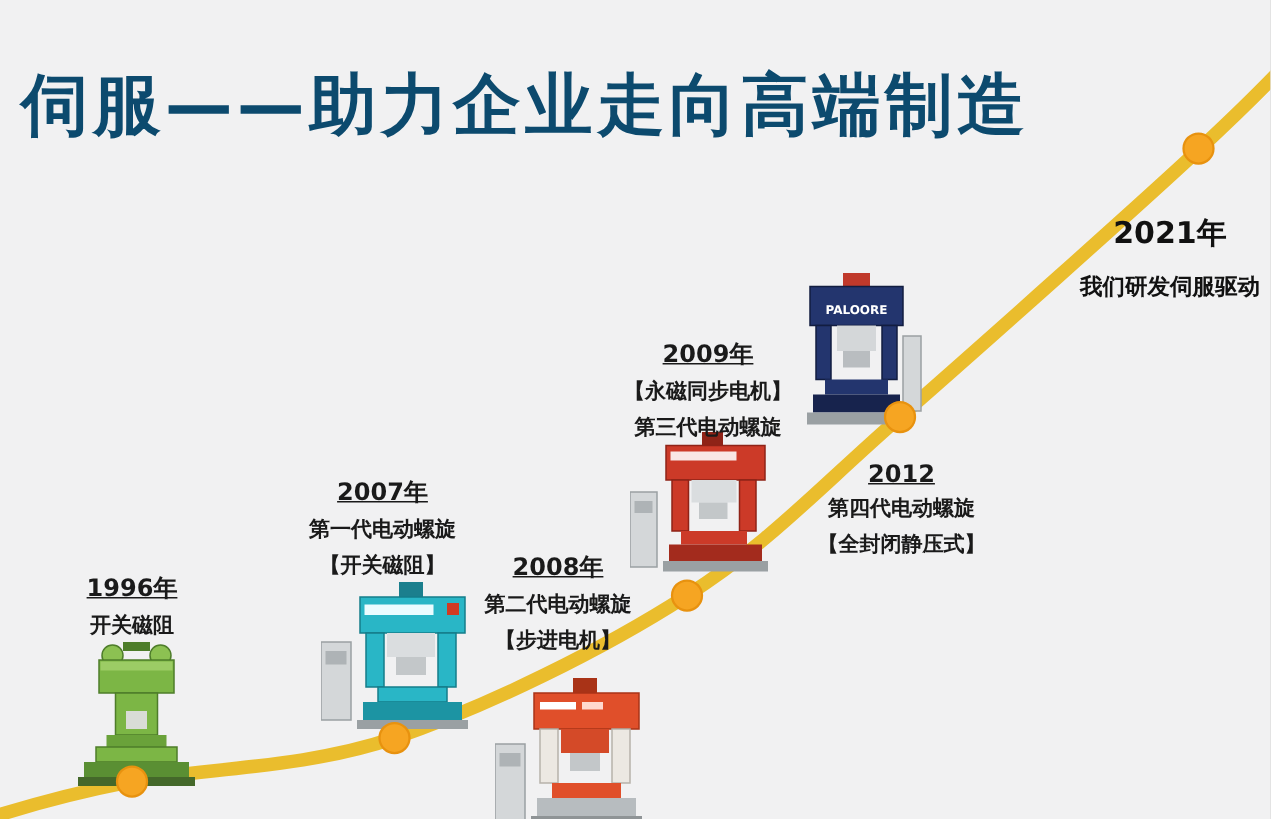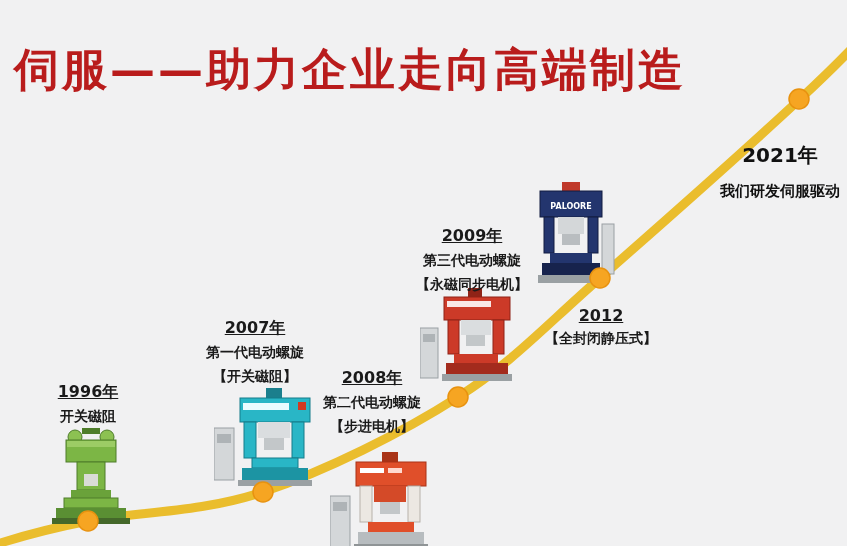--- a/index.html
+++ b/index.html
@@ -4,21 +4,21 @@
 <style>
   * { margin:0; padding:0; box-sizing:border-box; }
   html,body { background:#d8d8d8; font-family:"DejaVu Sans","Liberation Sans",sans-serif; }
   .stage {
     position:relative; width:847px; height:546px; margin:0 auto;
     background:#f1f1f2; overflow:hidden;
   }
   .title {
     position:absolute; left:14px; top:40px; z-index:5;
     font-size:45px; font-weight:900; letter-spacing:3px;
-    color:#b91c1c; white-space:nowrap;
+    color:#0c4a6e; white-space:nowrap;
   }
   .layer { position:absolute; left:0; top:0; width:847px; height:546px; }
   .curve-layer   { z-index:1; }
   .machine-layer { z-index:2; }
   .marker-layer  { z-index:3; pointer-events:none; }
   .text-layer    { z-index:4; }
 
   .machine { position:absolute; display:block; }
   .m-1996 { left:46px;  top:428px; width:90px;  height:96px; }
   .m-2007 { left:214px; top:388px; width:100px; height:104px; }
@@ -165,26 +165,27 @@
     </div>
 
     <div class="milestone ms-2008">
       <div class="ms-year">2008年</div>
       <div class="ms-line">第二代电动螺旋</div>
       <div class="ms-line">【步进电机】</div>
     </div>
 
     <div class="milestone ms-2009">
       <div class="ms-year">2009年</div>
+      <div class="ms-line">【永磁同步电机】</div>
       <div class="ms-line">第三代电动螺旋</div>
-      <div class="ms-line">【永磁同步电机】</div>
     </div>
 
     <div class="milestone ms-2012">
       <div class="ms-year">2012</div>
+      <div class="ms-line">第四代电动螺旋</div>
       <div class="ms-line">【全封闭静压式】</div>
     </div>
 
     <div class="endpoint">
       <div class="ep-year">2021年</div>
       <div class="ep-line1">我们研发伺服驱动</div>
     </div>
 
   </div>
 </div>

